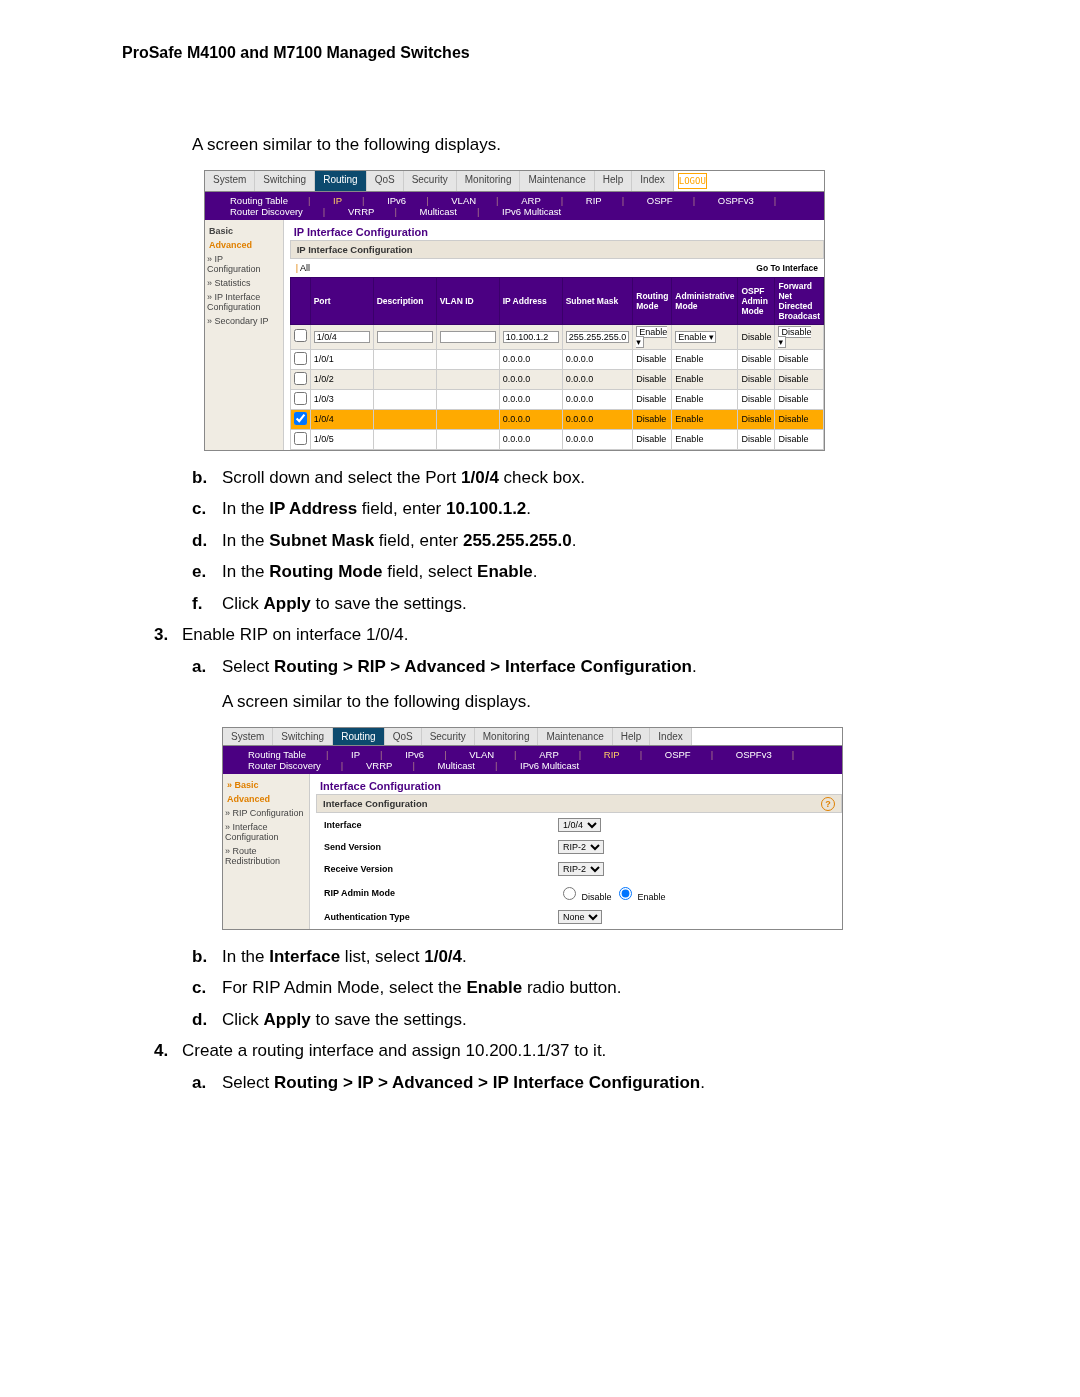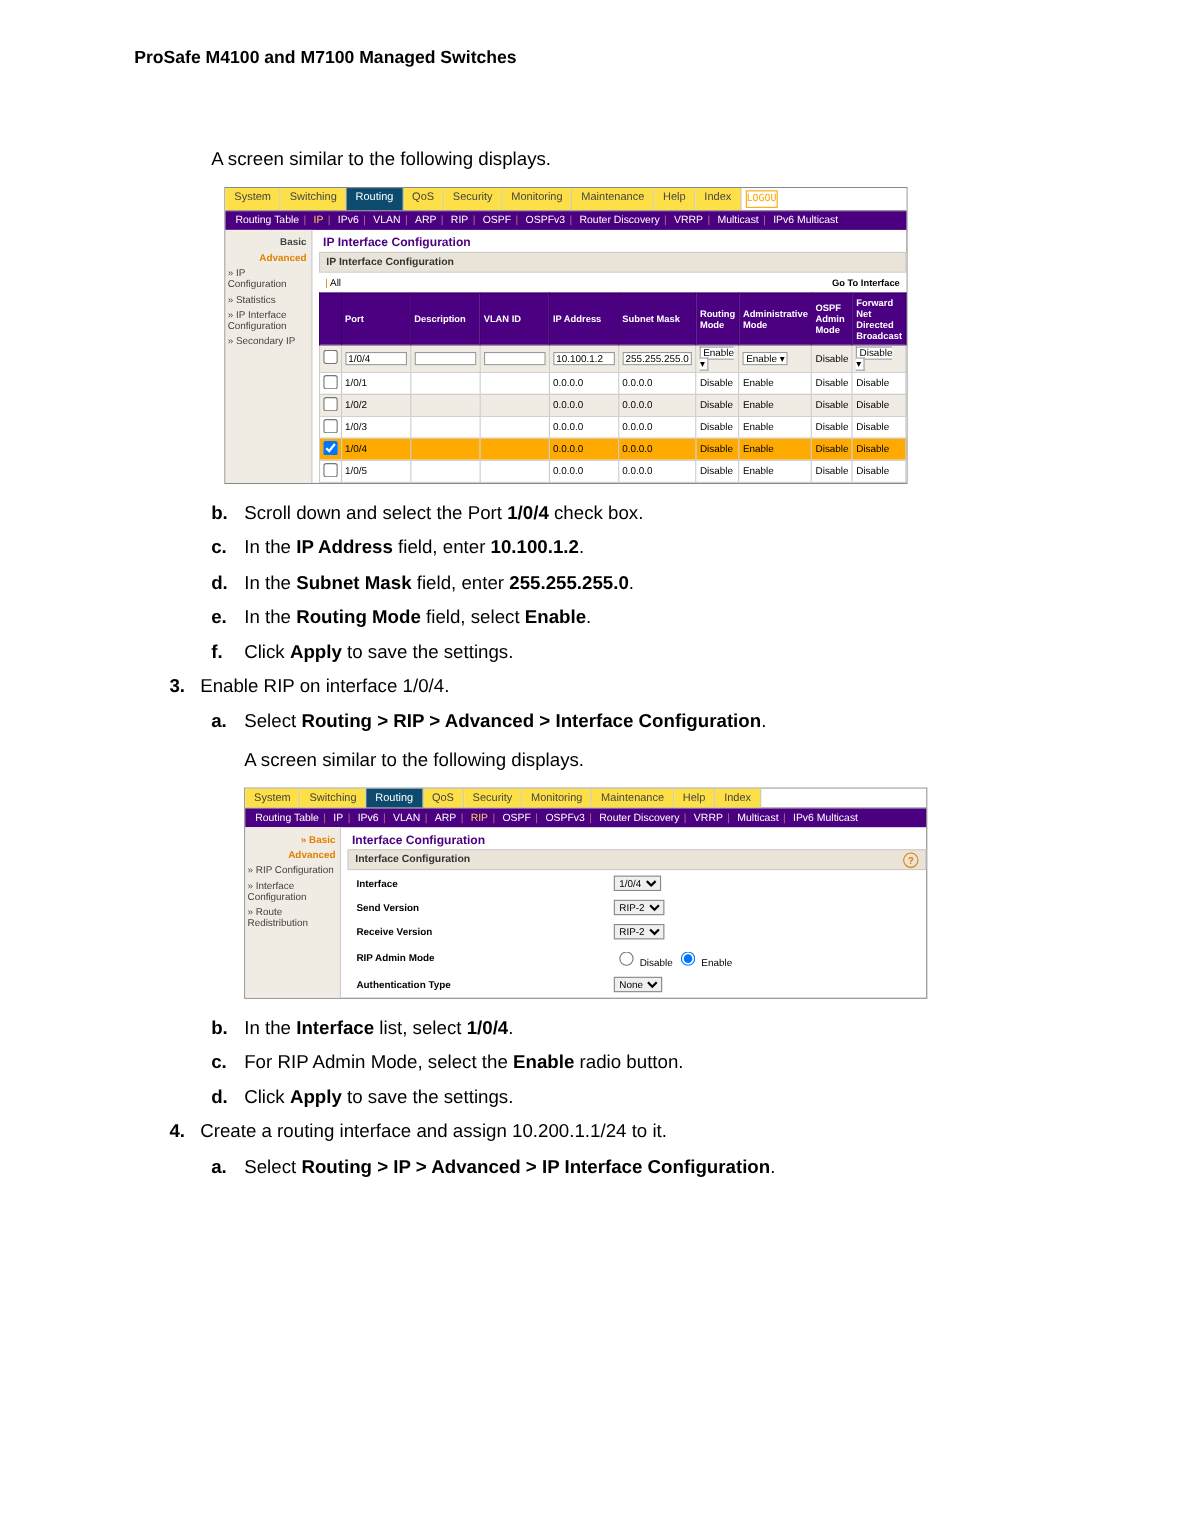--- a/index.html
+++ b/index.html
@@ -36,30 +36,30 @@
     border: 1px solid #888;
     margin: 12px 0 14px 0;
     font-size: 10.5px;
     font-family: Verdana, Arial, sans-serif;
   }
   
   .ss1 { width: 619px; margin-left:112px; }
   .tabbar { display:flex; background:#fff; border-bottom:1px solid #888;}
   .tab { padding:3px 8px; border-right:1px solid #ccc; color:#444; background:#f5f1ea; font-size:10px;}
   .tab.active { background:#0c4a6e; color:#fff; }
-  .tab.plain { background:#fde047; }
+  .tab.plain { background:#e5e5e5; }
   .logout { margin-left:auto; padding:2px 0; font-size:9px; font-family: monospace; border:1px solid orange; color:orange; margin:2px 4px;}
   .subtab { background:#4b0082; color:#fff; padding:3px 6px; font-size:9.5px;}
-  .subtab a { color:#fff; margin:0 3px; }
+  .subtab a { color:#fff; margin:0 19px; }
   .subtab .sel { color:#ffcc66; }
   .subtab .sep { color:#a78; margin:0 1px;}
   .ss-body { display:flex; }
   .sidebar { width:86px; background:#f0ece3; border-right:1px solid #ccc; padding:4px 0; font-size:9px;}
   .sidebar div { padding:2px 4px;}
-  .sidebar .grp { color:#444; font-weight:bold;text-align:right;}
+  .sidebar .grp { color:#444; font-weight:bold;}
   .sidebar .sel { color:#e08000;}
   .sidebar .ind { padding-left:2px; color:#444;}
   .content { flex:1; padding:4px 0 0 6px; }
   .content .title { color:#4b0082; font-weight:bold; font-size:11px; padding:2px 4px;}
   .panel-hdr { background:#eae4d8; border:1px solid #ccc; padding:3px 6px; font-size:9.5px; font-weight:bold; color:#333;}
   .allrow { background:#fff; padding:4px 6px; font-size:9px; display:flex; justify-content:space-between; align-items:center;gap:13px;}
   .allrow .goto { font-weight:bold; font-size:8.5px;}
   table.grid { border-collapse:collapse; width:100%; font-size:9px;}
   table.grid th { background:#4b0082; color:#fff; font-weight:bold; padding:3px 3px; border:1px solid #3a006a; text-align:left; font-size:8.5px; vertical-align:middle;}
   table.grid td { border:1px solid #ccc; padding:2px 3px; background:#fff;}
@@ -344,20 +344,20 @@
       <span><span>For RIP Admin Mode, select the </span><span class="bold">Enable</span><span> radio button.</span></span>
       </div>
     <div class="sub-row">
         <span class="sub-lbl">d.</span>
       <span><span>Click </span><span class="bold">Apply</span><span> to save the settings.</span></span>
       </div>
   </div>
 
   <div class="body-text indent-step step-row">
     <span class="step-num">4.</span>
-    <span>Create a routing interface and assign 10.200.1.1/24 to it.</span>
+    <span>Create a routing interface and assign 10.200.1.1/37 to it.</span>
   </div>
   <div class="body-text indent-1 sub-row">
     <span class="sub-lbl">a.</span>
     <span><span>Select </span><span class="bold">Routing &gt; IP &gt; Advanced &gt; IP Interface Configuration</span><span>.</span></span>
   </div>
 
 </div>
 
 </body></html>

